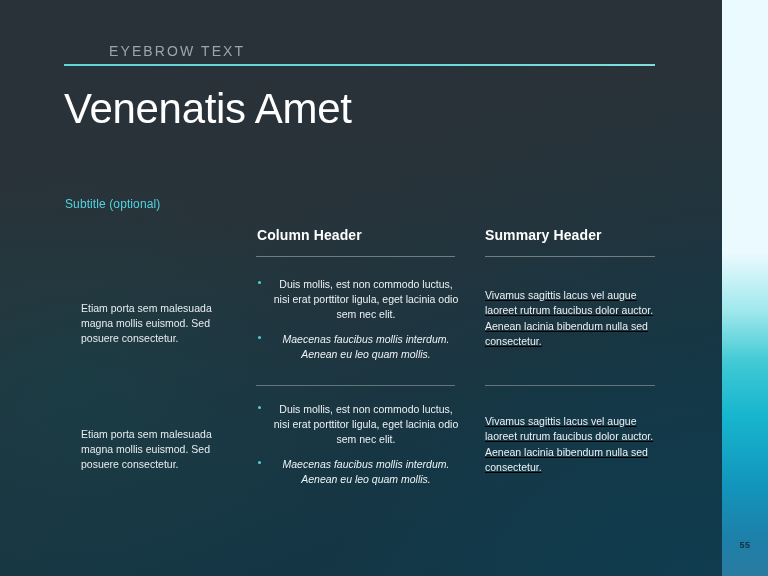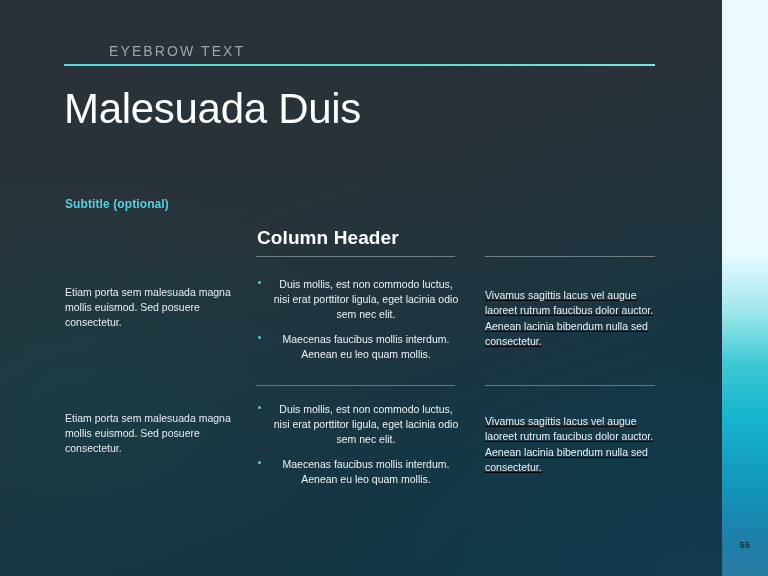--- a/index.html
+++ b/index.html
@@ -68,27 +68,27 @@
     position:absolute;left:64px;top:64px;width:591px;height:2px;
     background:linear-gradient(90deg,#5fd6d6 0%,#63d9d6 50%,#7fdede 100%);
   }
   .title{
     position:absolute;left:64px;top:86px;
     font-size:42px;font-weight:300;color:#ffffff;
     letter-spacing:-.3px;line-height:1.08;
   }
   .subtitle{
     position:absolute;left:65px;top:197px;
-    font-size:12px;font-weight:bold;color:#52d2e0;letter-spacing:.1px;
+    font-size:12px;font-weight:normal;color:#52d2e0;letter-spacing:.1px;
   }
 
   
   .col-head{
     position:absolute;
-    font-size:19px;font-weight:bold;color:#ffffff;letter-spacing:.1px;
+    font-size:14px;font-weight:bold;color:#ffffff;letter-spacing:.1px;
   }
   .col-head.mid{left:257px;top:227px;}
   .col-head.right{left:485px;top:227px;}
 
   .head-underline{position:absolute;top:256px;height:1px;background:#6f7d84;}
   .head-underline.mid{left:256px;width:199px;}
   .head-underline.right{left:485px;width:170px;}
 
   .row-divider{position:absolute;top:385px;height:1px;background:#65757d;}
   .row-divider.mid{left:256px;width:199px;}
@@ -96,33 +96,33 @@
 
   
   .cell-left{position:absolute;left:65px;width:175px;}
   .cell-left.r1{top:285px;}
   .cell-left.r2{top:411px;}
   .cell-left h4{
     margin:0 0 7px 0;font-size:11.5px;font-weight:bold;
     color:#5fd9e2;letter-spacing:.1px;
   }
   .cell-left p{
-    margin:0;font-size:10.5px;line-height:1.45;color:#e8edef;font-weight:400;
+    margin:16px;font-size:10.5px;line-height:1.45;color:#e8edef;font-weight:400;
   }
 
   
   .cell-mid{position:absolute;left:256px;width:205px;text-align:center;}
   .cell-mid.r1{top:277px;}
   .cell-mid.r2{top:402px;}
   .cell-mid ul{margin:0;padding:0;list-style:none;}
   .cell-mid li{
     position:relative;padding-left:15px;margin-bottom:9px;
     font-size:10.5px;line-height:1.45;color:#edf2f4;
   }
-  .cell-mid li:last-child{margin-bottom:0;}
+  .cell-mid li:last-child{margin-bottom:0;font-style:italic;}
   .bullet-dot{
     position:absolute;left:2px;top:4px;
     width:3px;height:3px;border-radius:50%;background:#4fd3d8;
   }
 
   
   .cell-right{position:absolute;left:485px;width:180px;text-decoration:underline;}
   .cell-right.r1{top:288px;}
   .cell-right.r2{top:414px;}
   .cell-right p{
@@ -138,24 +138,25 @@
   <div class="bg-teal-1"></div>
   <div class="bg-teal-2"></div>
   <div class="bg-teal-3"></div>
   <div class="bg-dark-top"></div>
 
   <div class="accent-strip"></div>
   <div class="page-number">55</div>
 
   <div class="eyebrow">EYEBROW TEXT</div>
   <div class="rule"></div>
-  <div class="title">Malesuada Duis</div>
+  <div class="title">Venenatis Amet</div>
   <div class="subtitle">Subtitle (optional)</div>
 
   <div class="col-head mid">Column Header</div>
+  <div class="col-head right">Summary Header</div>
   <div class="head-underline mid"></div>
   <div class="head-underline right"></div>
 
   <div class="row-divider mid"></div>
   <div class="row-divider right"></div>
 
   <div class="cell-left r1">
     <p>Etiam porta sem malesuada magna mollis euismod. Sed posuere consectetur.</p>
   </div>
 

